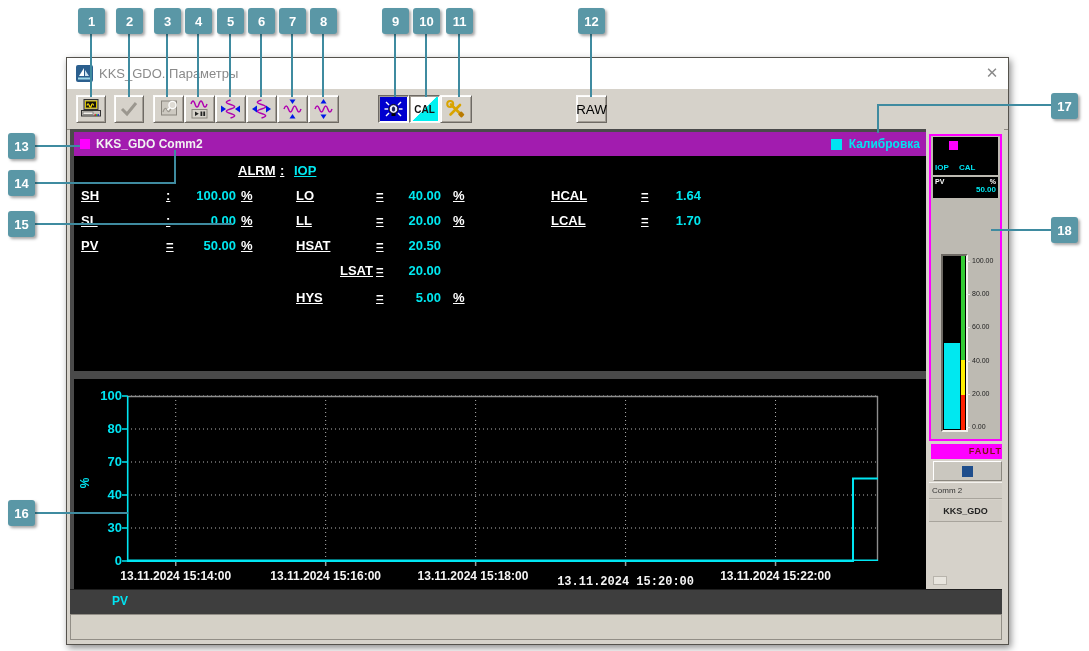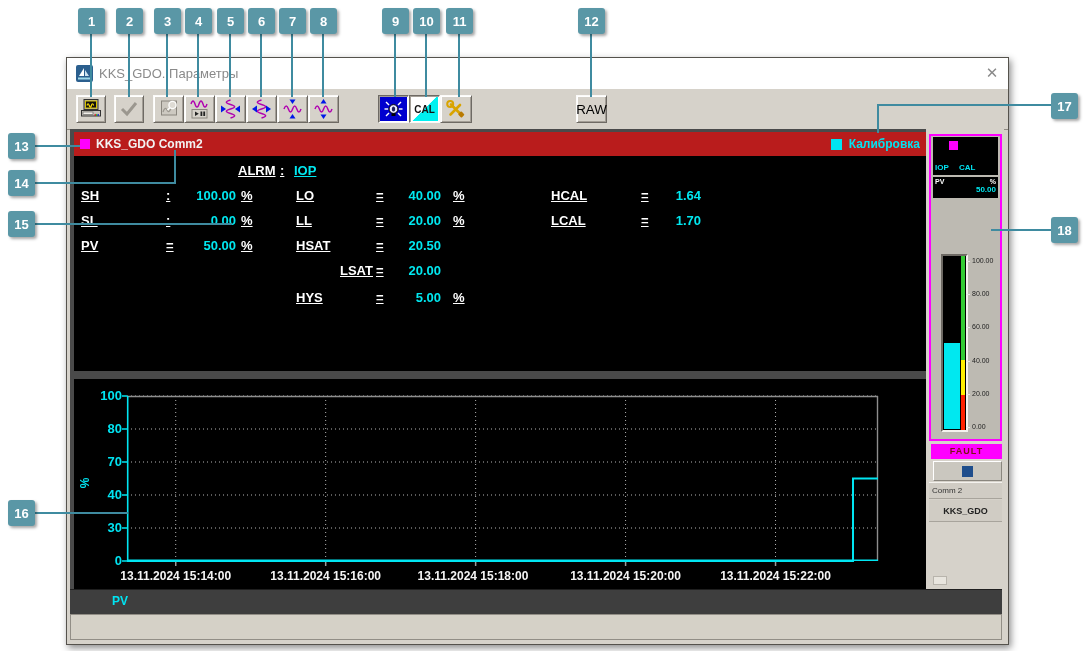--- a/index.html
+++ b/index.html
@@ -26,21 +26,21 @@
           box-shadow:inset 1px 1px 0 #fff, inset -1px -1px 0 #a39e96;
           display:flex;align-items:center;justify-content:center;}
   .tb-btn.pressed{border-color:#6e6a64 #fbfaf8 #fbfaf8 #6e6a64;
           box-shadow:inset 1px 1px 0 #a39e96, inset -1px -1px 0 #fff;}
   .tb-btn svg{display:block;}
   #btn-alarm{background:#0000cf;}
   #btn-cal{background:linear-gradient(135deg,#ffffff 49%,#00f0f0 50%);}
   #btn-cal span{font-size:10px;font-weight:bold;color:#111;}
   
   #content-bg{position:absolute;left:3px;top:71px;width:932px;height:460px;background:#4a4a4a;}
-  #hdr-strip{position:absolute;left:7px;top:74px;width:852px;height:24px;background:#b91c1c;
+  #hdr-strip{position:absolute;left:7px;top:74px;width:852px;height:24px;background:#a21caf;
              display:flex;align-items:center;justify-content:space-between;padding:0 6px;box-sizing:border-box;}
   .sq{display:inline-block;}
   #hdr-tag{color:#f2f2f2;font-size:12px;font-weight:bold;margin-left:6px;}
   #hdr-cal{color:#00e4f2;font-size:12px;font-weight:bold;margin-left:7px;}
   #params-panel{position:absolute;left:7px;top:98px;width:852px;height:215px;background:#000;}
   .p-lbl,.p-sep,.p-val,.p-unit{position:absolute;font-size:13px;font-weight:bold;white-space:nowrap;}
   .p-lbl,.p-sep,.p-unit{color:#ffffff;text-decoration:underline;}
   .p-val{color:#00e8f0;text-align:right;width:80px;}
   #trend-panel{position:absolute;left:7px;top:321px;width:852px;height:210px;background:#000;}
   .ytick-lbl{position:absolute;width:34px;text-align:right;color:#00e4f2;font-size:13px;font-weight:bold;}
@@ -58,21 +58,21 @@
   #fp-pv .r1{display:flex;justify-content:space-between;padding:1px 2px 0 2px;
              color:#fff;font-size:7px;font-weight:bold;}
   #fp-pv .r2{text-align:right;padding-right:2px;color:#00e8f0;font-size:8px;font-weight:bold;}
   #bar-frame{position:absolute;left:874px;top:196px;width:27px;height:178px;box-sizing:border-box;
              border:2px solid;border-color:#6e6a64 #f4f2ee #f4f2ee #6e6a64;background:#000;}
   #bar-inner{position:absolute;left:0;top:0;width:23px;height:174px;}
   #bar-scale{position:absolute;left:898px;top:196px;width:38px;height:182px;}
   .bar-scale-lbl{position:absolute;left:7px;color:#222;font-size:7px;}
   .bar-scale-tick{position:absolute;left:1px;width:4px;height:1px;background:#e6e6e6;}
   #fp-fault{position:absolute;left:864px;top:386px;width:71px;height:15px;background:#ff00ff;
-            color:#7c1414;font-size:9px;font-weight:bold;text-align:center;line-height:15px;letter-spacing:1px;}
+            color:#7c1414;font-size:9px;font-weight:bold;text-align:right;line-height:15px;letter-spacing:1px;}
   #fp-mode{position:absolute;left:866px;top:403px;width:69px;height:20px;background:#cac7bf;
            border:1px solid;border-color:#fff #8a867e #8a867e #fff;box-sizing:border-box;
            display:flex;align-items:center;justify-content:center;}
   #fp-mode .bluesq{width:11px;height:11px;background:#1f4e8c;}
   #fp-comm{position:absolute;left:862px;top:424px;width:73px;height:17px;background:#d0ccc4;
            border-top:1px solid #f4f2ee;border-bottom:1px solid #a8a49c;box-sizing:border-box;
            color:#333;font-size:8px;line-height:15px;padding-left:3px;}
   #fp-tag{position:absolute;left:862px;top:442px;width:73px;height:22px;background:#d0ccc4;
           border-bottom:1px solid #a8a49c;box-sizing:border-box;
           color:#222;font-size:9px;font-weight:bold;text-align:center;line-height:22px;}
@@ -286,21 +286,21 @@
         </svg></div>
   <div class="ytick-lbl" style="left: 14px; top: 174px;">0</div>
       <div class="ytick-lbl" style="left: 14px; top: 141px;">30</div>
       <div class="ytick-lbl" style="left: 14px; top: 108px;">40</div>
       <div class="ytick-lbl" style="left: 14px; top: 75px;">70</div>
       <div class="ytick-lbl" style="left: 14px; top: 42px;">80</div>
       <div class="ytick-lbl" style="left: 14px; top: 9px;">100</div>
       <div class="xtick-lbl" style="left: 26.7338px; top: 190px;">13.11.2024 15:14:00</div>
       <div class="xtick-lbl" style="left: 176.684px; top: 190px;">13.11.2024 15:16:00</div>
       <div class="xtick-lbl" style="left: 324px; top: 190px;">13.11.2024 15:18:00</div>
-      <div class="xtick-lbl" style="left: 476.584px; top: 190px;">13.11.2024 15:20:00</div>
+      <div class="xtick-lbl" style="left: 476.584px; top: 196px; font-family: Liberation Mono, monospace;">13.11.2024 15:20:00</div>
       <div class="xtick-lbl" style="left: 626.534px; top: 190px;">13.11.2024 15:22:00</div>
     </div>
 
   <div id="fp-col"></div>
   <div id="fp-box"></div>
   <div id="fp-alarms">
     <span id="fp-alarm-dot"></span>
     <span class="fp-flag" style="left:2px;">IOP</span>
     <span class="fp-flag" style="left:26px;">CAL</span>
   </div>

